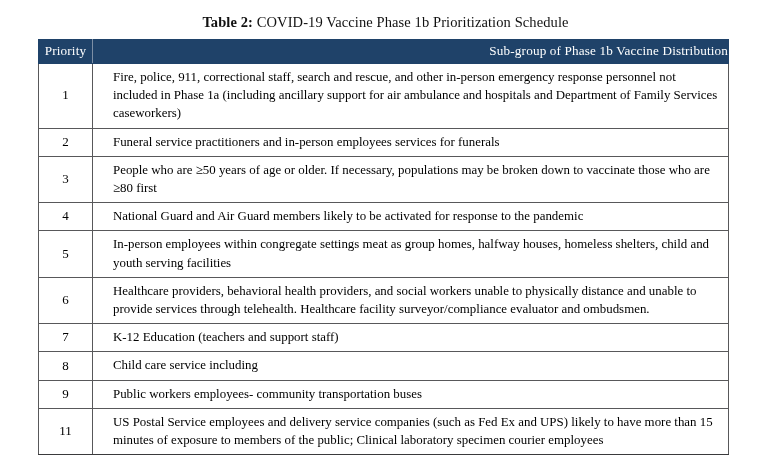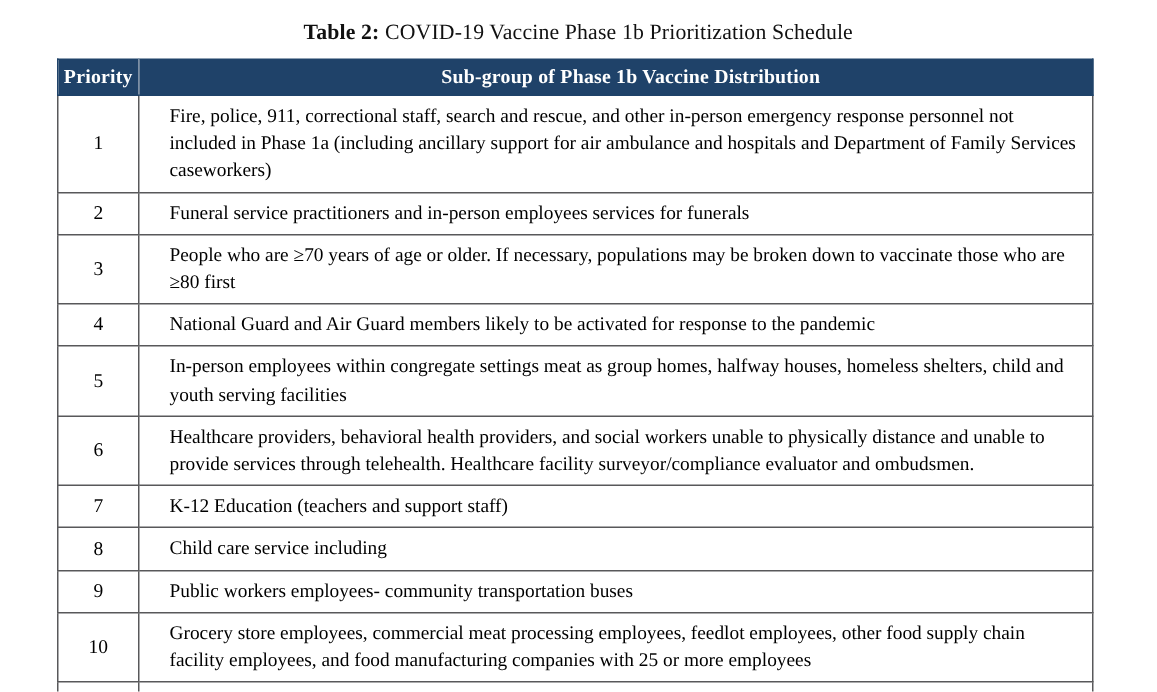--- a/index.html
+++ b/index.html
@@ -54,33 +54,33 @@
   .data-table th,
   .data-table td {
     border: 1px solid #58585a;
     vertical-align: middle;
     box-sizing: border-box;
   }
 
   .data-table thead th {
     background: #1f4269;
     color: #ffffff;
-    font-weight: bold;
+    font-weight: normal;
     font-size: 13.2px;
     padding: 3px 0 4px 0;
     border-color: #1f4269;
     letter-spacing: 0.15px;
     margin-left: 32px;
   }
   .data-table thead th.th-priority {
     text-align: center;
     border-right: 1px solid #7d8fa5;
   }
   .data-table thead th.th-subgroup {
-    text-align: center;
+    text-align: right;
     padding-left: 20px;
   }
 
   .data-table tbody td.cell-priority {
     text-align: center;
     padding: 5px 2px 6px 2px;
     font-size: 13px;
   }
 
   .data-table tbody td.cell-subgroup {
@@ -119,21 +119,21 @@
       <tr>
         <td class="cell-priority">1</td>
         <td class="cell-subgroup">Fire, police, 911, correctional staff, search and rescue, and other in-person emergency response personnel not included in Phase 1a (including ancillary support for air ambulance and hospitals and Department of Family Services caseworkers)</td>
       </tr>
       <tr>
         <td class="cell-priority">2</td>
         <td class="cell-subgroup">Funeral service practitioners and in-person employees services for funerals</td>
       </tr>
       <tr>
         <td class="cell-priority">3</td>
-        <td class="cell-subgroup">People who are ≥70 years of age or older. If necessary, populations may be broken down to vaccinate those who are ≥80 first</td>
+        <td class="cell-subgroup">People who are ≥50 years of age or older. If necessary, populations may be broken down to vaccinate those who are ≥80 first</td>
       </tr>
       <tr>
         <td class="cell-priority">4</td>
         <td class="cell-subgroup">National Guard and Air Guard members likely to be activated for response to the pandemic</td>
       </tr>
       <tr>
         <td class="cell-priority">5</td>
         <td class="cell-subgroup">In-person employees within congregate settings meat as group homes, halfway houses, homeless shelters, child and youth serving facilities</td>
       </tr>
       <tr>
@@ -146,23 +146,19 @@
       </tr>
       <tr>
         <td class="cell-priority">8</td>
         <td class="cell-subgroup">Child care service including</td>
       </tr>
       <tr>
         <td class="cell-priority">9</td>
         <td class="cell-subgroup">Public workers employees- community transportation buses</td>
       </tr>
       <tr>
-        <td class="cell-priority">10</td>
-        <td class="cell-subgroup">Grocery store employees, commercial meat processing employees, feedlot employees, other food supply chain facility employees, and food manufacturing companies with 25 or more employees</td>
-      </tr>
-      <tr>
         <td class="cell-priority">11</td>
         <td class="cell-subgroup">US Postal Service employees and delivery service companies (such as Fed Ex and UPS) likely to have more than 15 minutes of exposure to members of the public; Clinical laboratory specimen courier employees</td>
       </tr>
     </tbody>
   </table>
 
 </div>
 
 </body></html>

